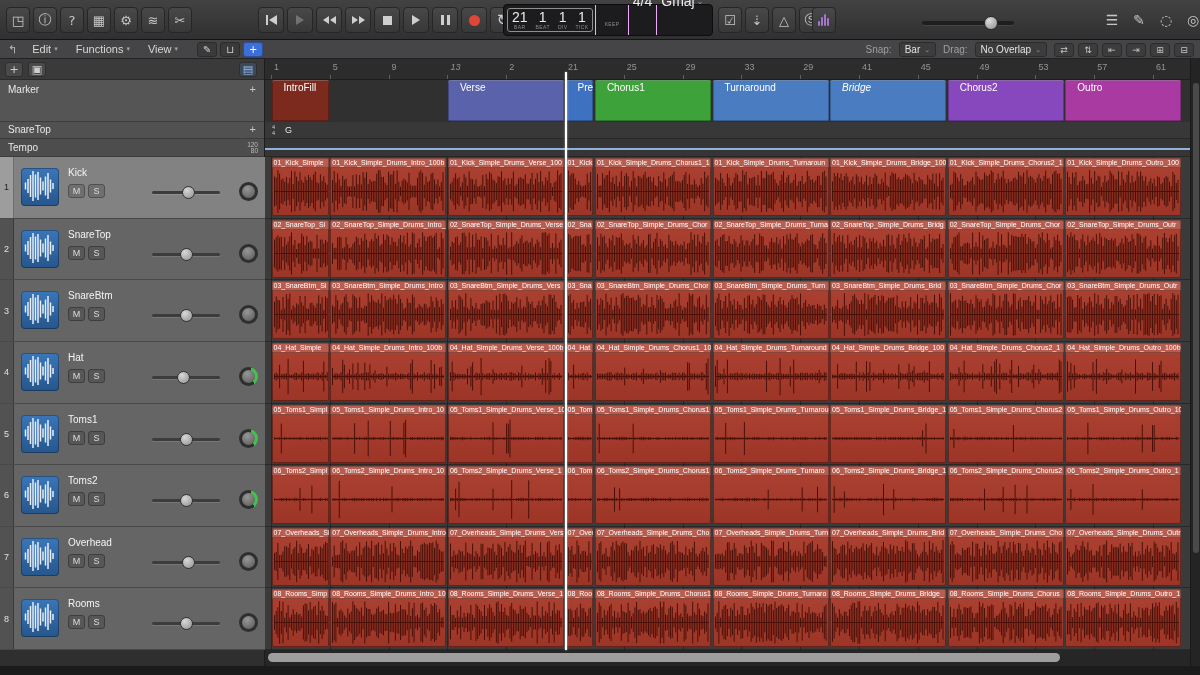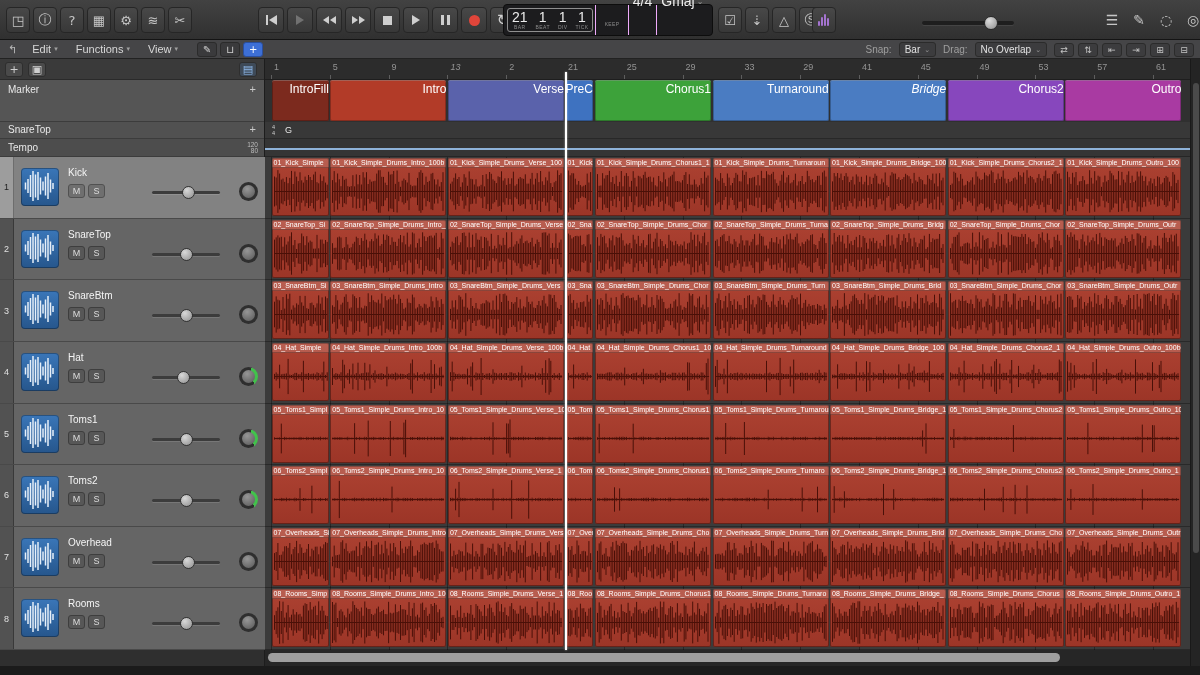--- a/index.html
+++ b/index.html
@@ -105,21 +105,21 @@
   .knob.green{background:conic-gradient(from 20deg,#41c24b 0 120deg,#2e2e2e 120deg 360deg);}
   #sb-bottom{position:absolute;left:0;top:591px;width:100%;height:25px;background:#2f2f2f;}
 
   
   #timeline{position:absolute;left:265px;top:59px;width:925px;height:616px;background:#3d3d3d;overflow:hidden;}
   #ruler{position:absolute;left:0;top:0;width:925px;height:21px;background:#2c2c2c;border-bottom:1px solid #1e1e1e;}
   .ruler-num{position:absolute;top:3px;font-size:9px;color:#949494;}
   .ruler-tick{position:absolute;bottom:0;width:1px;height:4px;background:#5e5e5e;}
   #arr-row{position:absolute;left:0;top:21px;width:925px;height:42px;background:#303030;}
   .arr-sec{position:absolute;top:0;height:41px;border-radius:2px;box-shadow:inset 0 1px 0 rgba(255,255,255,.25),inset 0 0 0 1px rgba(0,0,0,.25);}
-  .arr-label{font-size:12px;color:#fff;padding:2px 0;white-space:nowrap;overflow:hidden;display:block;text-align:right;}
+  .arr-label{font-size:10px;color:#fff;padding:2px 12px;white-space:nowrap;overflow:hidden;display:block;}
   #sig-row{position:absolute;left:0;top:63px;width:925px;height:17px;background:#383838;border-bottom:1px solid #282828;}
   .frac{position:absolute;left:7px;top:2px;display:flex;flex-direction:column;align-items:center;
         font-size:5.5px;line-height:6px;color:#cfcfcf;}
   .sig-key{position:absolute;left:20px;top:3px;font-size:9px;color:#e6e6e6;}
   #tempo-row{position:absolute;left:0;top:80px;width:925px;height:18px;background:#353535;border-bottom:1px solid #262626;}
   #tempo-line{position:absolute;left:0;top:9px;width:925px;height:1.5px;}
   #tracks-area{position:absolute;left:0;top:98px;width:925px;height:493px;background:#3b3b3b;overflow:hidden;}
   #grid{position:absolute;inset:0;background-image:repeating-linear-gradient(90deg,rgba(0,0,0,.32) 0 1px,transparent 1px 58.8px);background-position:6px 0;}
   .trow{position:absolute;left:0;width:925px;height:61.625px;border-bottom:1px solid rgba(0,0,0,.3);}
   .region{position:absolute;top:1px;height:58px;border-radius:2px;overflow:hidden;
@@ -473,23 +473,20 @@
         <div class="ruler-tick" style="left: 770.4px;"></div>
         <div class="ruler-num" style="left: 832.2px;">57</div>
         <div class="ruler-tick" style="left: 829.2px;"></div>
         <div class="ruler-num" style="left: 891px;">61</div>
         <div class="ruler-tick" style="left: 888px;"></div>
       </div>
     <div id="arr-row">
         <div class="arr-sec" style="left: 6.5px; width: 57.3px; background: linear-gradient(rgb(124, 42, 30), rgb(124, 42, 30)) rgb(124, 42, 30);">
           <span class="arr-label">IntroFill</span>
         </div>
-        <div class="arr-sec" style="left: 65.3px; width: 116.1px; background: linear-gradient(rgb(178, 59, 40), rgb(178, 59, 40)) rgb(178, 59, 40);">
-          <span class="arr-label">Intro</span>
-        </div>
         <div class="arr-sec" style="left: 182.9px; width: 116.1px; background: linear-gradient(rgb(90, 98, 171), rgb(90, 98, 171)) rgb(90, 98, 171);">
           <span class="arr-label">Verse</span>
         </div>
         <div class="arr-sec" style="left: 300.5px; width: 27.9px; background: linear-gradient(rgb(62, 114, 192), rgb(62, 114, 192)) rgb(62, 114, 192);">
           <span class="arr-label">PreCh</span>
         </div>
         <div class="arr-sec" style="left: 329.9px; width: 116.1px; background: linear-gradient(rgb(61, 162, 58), rgb(61, 162, 58)) rgb(61, 162, 58);">
           <span class="arr-label">Chorus1</span>
         </div>
         <div class="arr-sec" style="left: 447.5px; width: 116.1px; background: linear-gradient(rgb(74, 124, 194), rgb(74, 124, 194)) rgb(74, 124, 194);">

